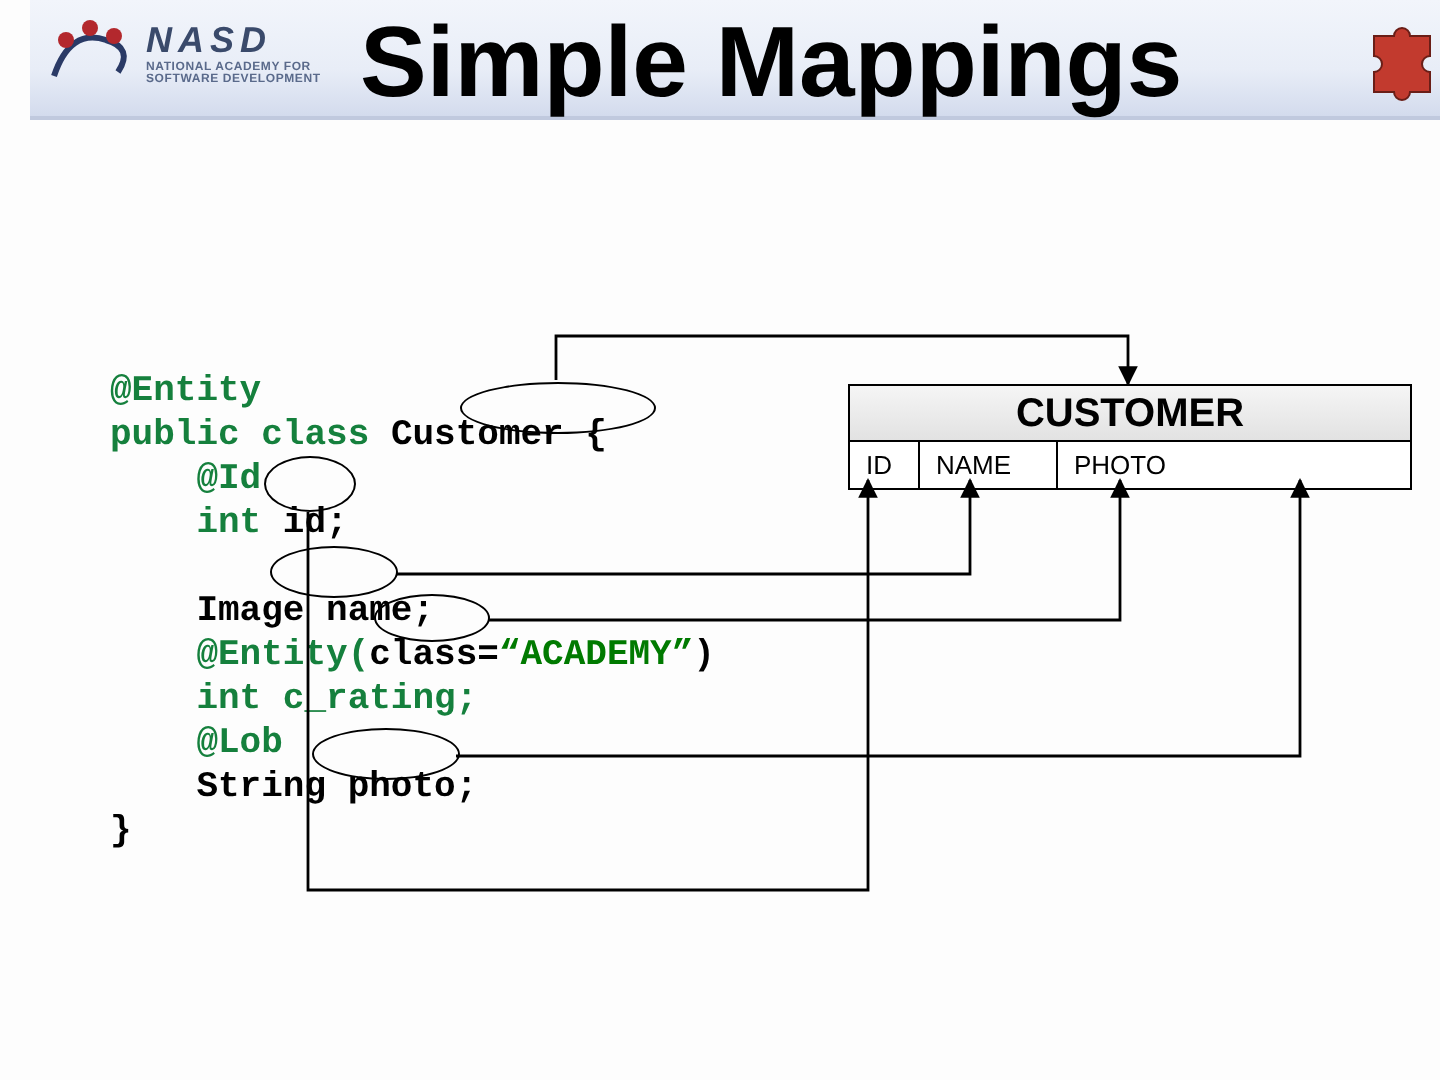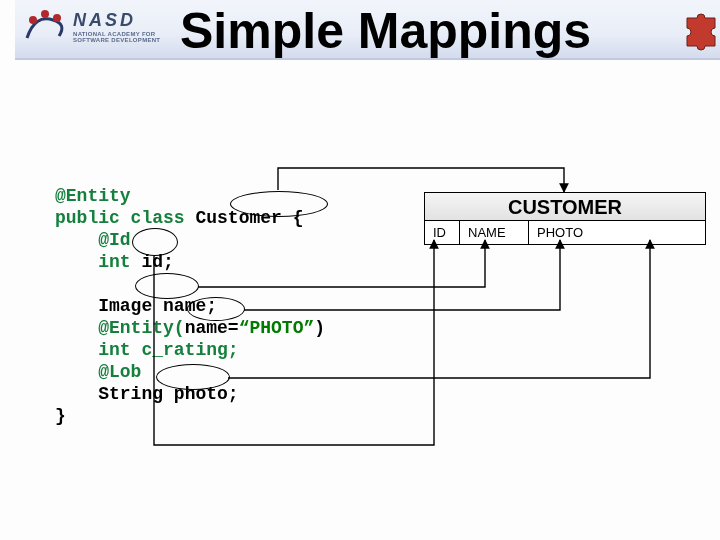--- a/index.html
+++ b/index.html
@@ -131,21 +131,21 @@
 </div>
 
 <div class="slide-title">Simple Mappings</div>
 
 <div class="code"><span class="kw">@Entity</span>
 <span class="kw">public class </span><span>Customer</span><span> {</span>
 <span class="kw">    @Id</span>
 <span class="kw">    int </span><span>id</span><span>;</span>
 <span></span>
 <span>    Image </span><span>name</span><span>;</span>
-<span class="kw">    @Entity(</span><span>name=</span><span class="str">“PHOTO”</span><span>)</span>
+<span class="kw">    @Entity(</span><span>class=</span><span class="str">“ACADEMY”</span><span>)</span>
 <span class="kw">    int c_rating;</span>
 <span class="kw">    @Lob</span>
 <span>    String </span><span>photo</span><span>;</span>
 <span>}</span></div>
 
 <div class="table">
   <div class="table-title">CUSTOMER</div>
   <div class="table-cols">
     <div class="col-id">ID</div>
     <div class="col-name">NAME</div>

